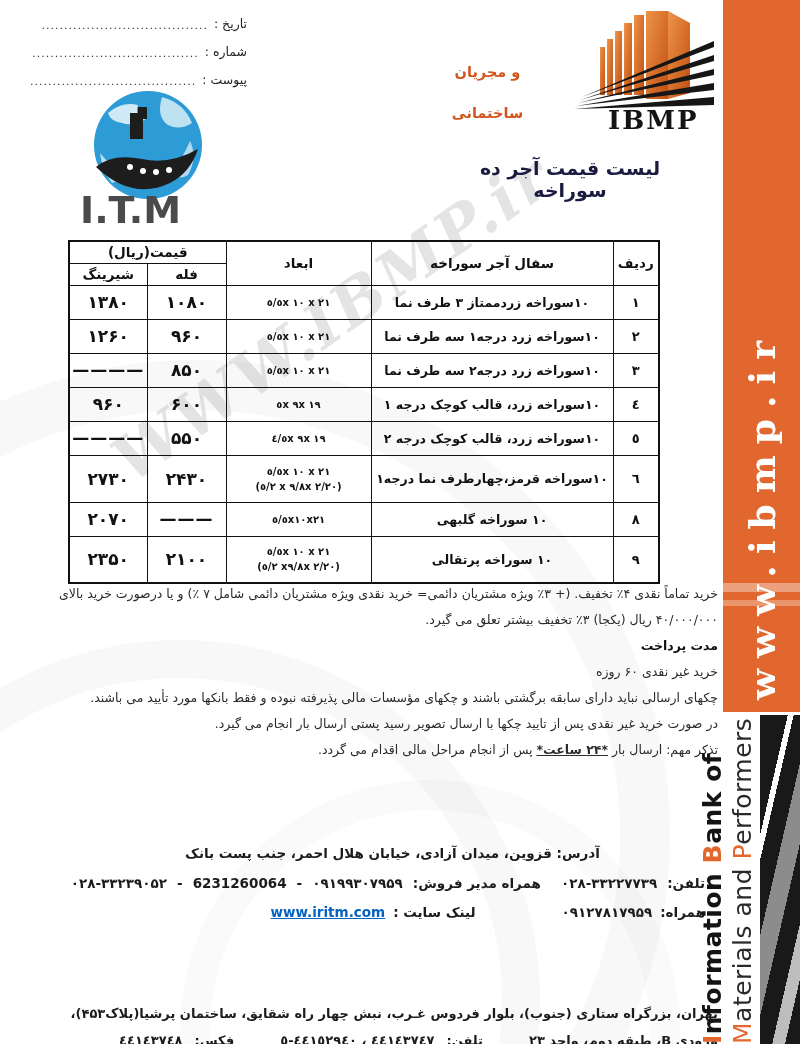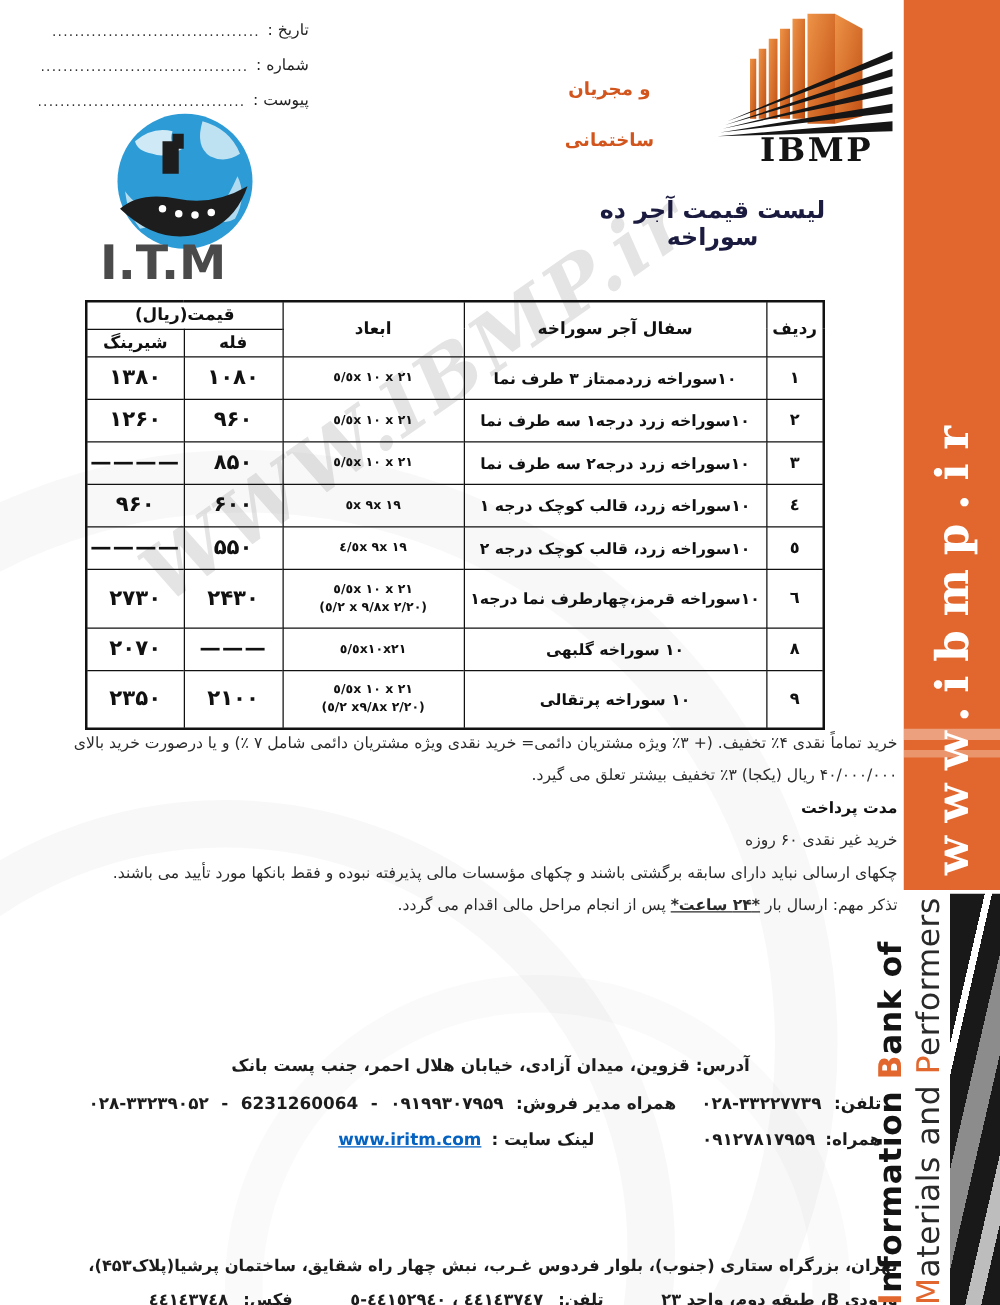--- a/index.html
+++ b/index.html
@@ -281,20 +281,21 @@
         </tr>
       </tbody>
     </table>
   </div>
 
   <div class="notes">
     <p><span>خرید تماماً نقدی ۴٪ تخفیف. (+ ۳٪ ویژه مشتریان دائمی= خرید نقدی ویژه مشتریان دائمی شامل ۷ ٪) و یا درصورت خرید بالای </span><span class="num-ltr">۴۰/۰۰۰/۰۰۰</span><span> ریال (یکجا) ۳٪ تخفیف بیشتر تعلق می گیرد.</span></p>
     <p class="bold-line">مدت پرداخت</p>
     <p>خرید غیر نقدی ۶۰ روزه</p>
     <p>چکهای ارسالی نباید دارای سابقه برگشتی باشند و چکهای مؤسسات مالی پذیرفته نبوده و فقط بانکها مورد تأیید می باشند.</p>
+    <p>در صورت خرید غیر نقدی پس از تایید چکها با ارسال تصویر رسید پستی ارسال بار انجام می گیرد.</p>
     <p><span>تذکر مهم: ارسال بار  </span><span class="u24">*۲۴ ساعت*</span><span>  پس از انجام مراحل مالی اقدام می گردد.</span></p>
   </div>
 
   <div class="contact">
     <div class="contact-address">آدرس: قزوین، میدان آزادی، خیابان هلال احمر، جنب پست بانک</div>
     <div class="contact-row phones">
       <span>تلفن:</span>
       <span class="ltr-num">۰۲۸-۳۳۲۲۷۷۳۹</span>
       <span style="width:16px"></span>
       <span>همراه مدیر فروش:</span>

